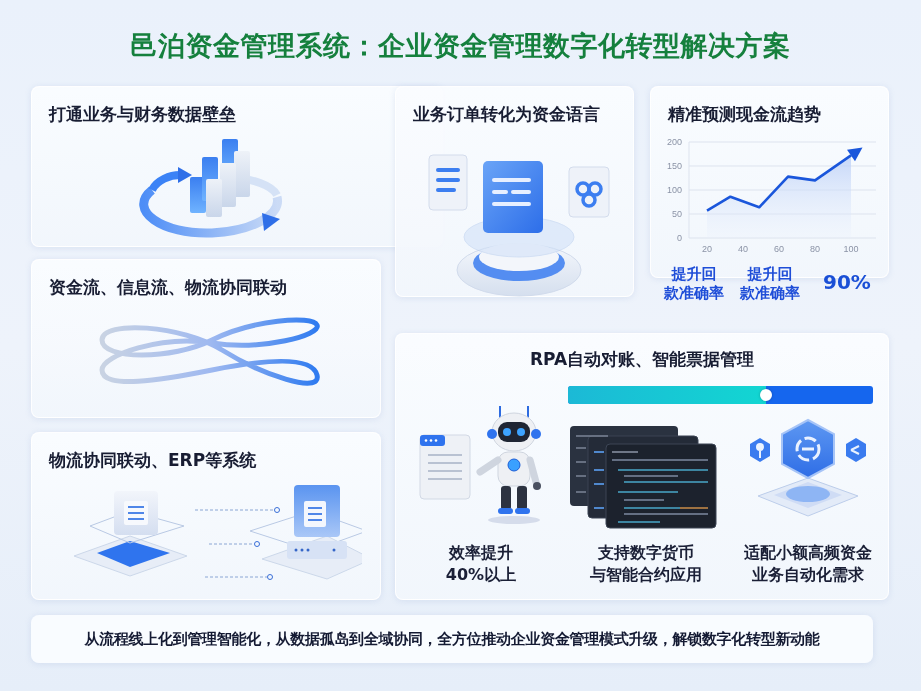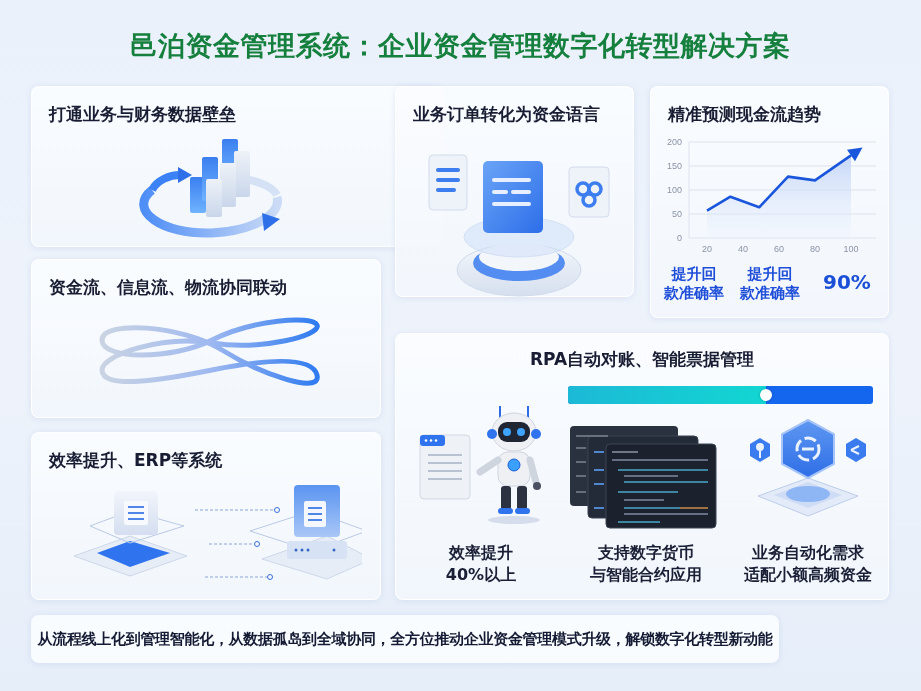--- a/index.html
+++ b/index.html
@@ -44,21 +44,21 @@
     background: linear-gradient(90deg, #1cb9d6 0%, #12d6d2 100%);
   }
   .progress-knob {
     position: absolute; top: 3px; width: 12px; height: 12px; border-radius: 50%; background: #fff;
     box-shadow: 0 0 3px rgba(0,0,0,0.25);
   }
   .feature-label {
     position: absolute; text-align: center; font-size: 16px; line-height: 22px; font-weight: 700; color: #1a1f36;
   }
   .footer {
-    position: absolute; left: 31px; top: 615px; width: 748px; height: 48px;
+    position: absolute; left: 31px; top: 615px; width: 842px; height: 48px;
     background: rgba(250,252,255,0.95); border-radius: 8px;
     box-shadow: 0 1px 6px rgba(120,150,200,0.18);
     display: flex; align-items: center; justify-content: center;
     font-size: 15px; font-weight: 700; color: #141a33; letter-spacing: -0.3px;
   }
 </style>
 </head>
 <body>
 
 <div class="title">邑泊资金管理系统：企业资金管理数字化转型解决方案</div>
@@ -102,21 +102,21 @@
         <stop offset="0" stop-color="#c9d3e3"></stop>
           <stop offset="0.5" stop-color="#9fb9f0"></stop>
           <stop offset="1" stop-color="#2f7bf0"></stop>
       </linearGradient>
     </defs>
     <path d="M 10 25 C 10 5, 90 10, 130 35 C 170 60, 230 80, 225 60 C 220 40, 170 45, 120 55 C 70 65, 10 75, 10 55 C 10 40, 70 20, 120 28 C 170 36, 230 20, 225 10 C 220 0, 160 5, 120 25 C 80 45, 10 45, 10 25 Z" fill="none" stroke="url(#loopG)" stroke-width="5" stroke-linecap="round"></path>
   </svg>
 </div>
 
 <div class="card" style="left:31px; top:432px; width:350px; height:168px;">
-  <div class="card-title">效率提升、ERP等系统</div>
+  <div class="card-title">物流协同联动、ERP等系统</div>
   <svg class="illus" style="left:40px; top:48px;" width="290" height="110" viewBox="0 0 290 110">
     <defs>
       <linearGradient id="cubeW" x1="0" y1="0" x2="0" y2="1">
         <stop offset="0" stop-color="#f2f5fb"></stop>
           <stop offset="1" stop-color="#d4def0"></stop>
       </linearGradient>
       <linearGradient id="cubeB" x1="0" y1="0" x2="0" y2="1">
         <stop offset="0" stop-color="#5a94f0"></stop>
           <stop offset="1" stop-color="#a9c7f7"></stop>
       </linearGradient>
@@ -179,21 +179,21 @@
     <line x1="73" y1="47" x2="85" y2="47" stroke="#e7efff" stroke-width="4" stroke-linecap="round"></line>
     <line x1="92" y1="47" x2="108" y2="47" stroke="#e7efff" stroke-width="4" stroke-linecap="round"></line>
     <line x1="73" y1="59" x2="108" y2="59" stroke="#e7efff" stroke-width="4" stroke-linecap="round"></line>
     <rect x="148" y="22" width="40" height="50" rx="4" fill="#eef2f9" stroke="#d3dcec"></rect>
     <circle cx="162" cy="44" r="6" fill="none" stroke="#3c7ef0" stroke-width="3.5"></circle>
     <circle cx="174" cy="44" r="6" fill="none" stroke="#3c7ef0" stroke-width="3.5"></circle>
     <circle cx="168" cy="55" r="6" fill="none" stroke="#3c7ef0" stroke-width="3.5"></circle>
   </svg>
 </div>
 
-<div class="card" style="left:650px; top:86px; width:239px; height:232px;">
+<div class="card" style="left:650px; top:86px; width:239px; height:192px;">
   <div class="card-title">精准预测现金流趋势</div>
   <svg class="illus" style="left:0; top:45px;" width="239" height="125" viewBox="0 0 239 125">
     <defs>
       <linearGradient id="areaG" x1="0" y1="0" x2="0" y2="1">
         <stop offset="0" stop-color="#b9cef7" stop-opacity="0.8"></stop>
         <stop offset="1" stop-color="#e8effc" stop-opacity="0.2"></stop>
       </linearGradient>
     </defs>
     <g id="chart-grid">
         <line x1="38" x2="225" y1="106" y2="106" stroke="#dde3ee" stroke-width="1"></line>
@@ -316,18 +316,18 @@
     <polygon points="70,4 96,18 96,48 70,62 44,48 44,18" fill="url(#hexG)" stroke="#a6c4f7" stroke-width="2"></polygon>
     <circle cx="70" cy="33" r="11" fill="none" stroke="#eaf2ff" stroke-width="3" stroke-dasharray="12,4"></circle>
     <path d="M 64 33 L 76 33" stroke="#eaf2ff" stroke-width="3"></path>
     <polygon points="22,22 32,28 32,40 22,46 12,40 12,28" fill="#3a7bef"></polygon>
     <circle cx="22" cy="31" r="4" fill="#eaf2ff"></circle>
     <line x1="22" y1="35" x2="22" y2="42" stroke="#eaf2ff" stroke-width="2"></line>
     <polygon points="118,22 128,28 128,40 118,46 108,40 108,28" fill="#3a7bef"></polygon>
     <path d="M 113 34 L 121 30 M 113 34 L 121 38" stroke="#eaf2ff" stroke-width="2"></path>
   </svg>
   <div class="feature-label" style="left:332px; top:208px; width:160px;">
+    <div>适配小额高频资金</div>
     <div>业务自动化需求</div>
-    <div>适配小额高频资金</div>
   </div>
 </div>
 
 <div class="footer">从流程线上化到管理智能化，从数据孤岛到全域协同，全方位推动企业资金管理模式升级，解锁数字化转型新动能</div>
 
 </body></html>

